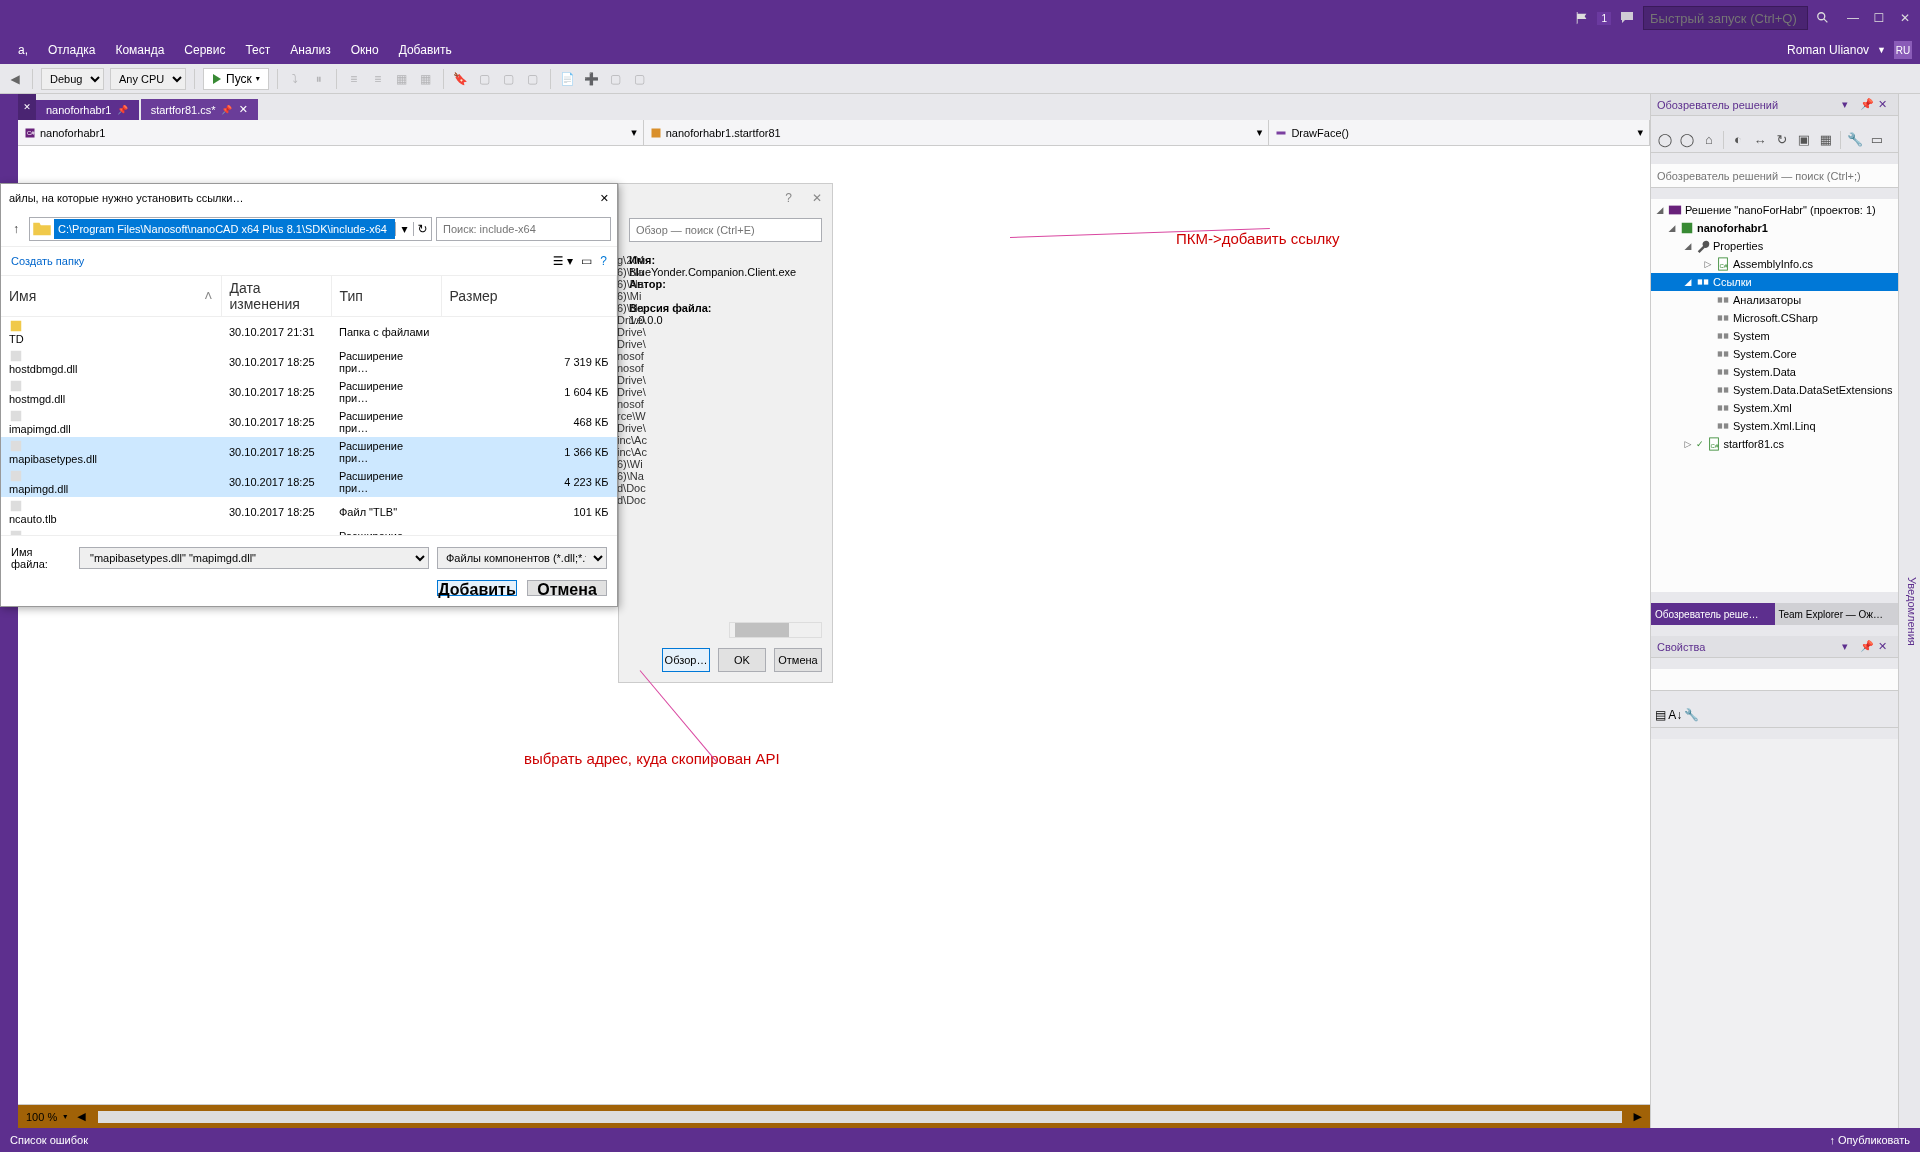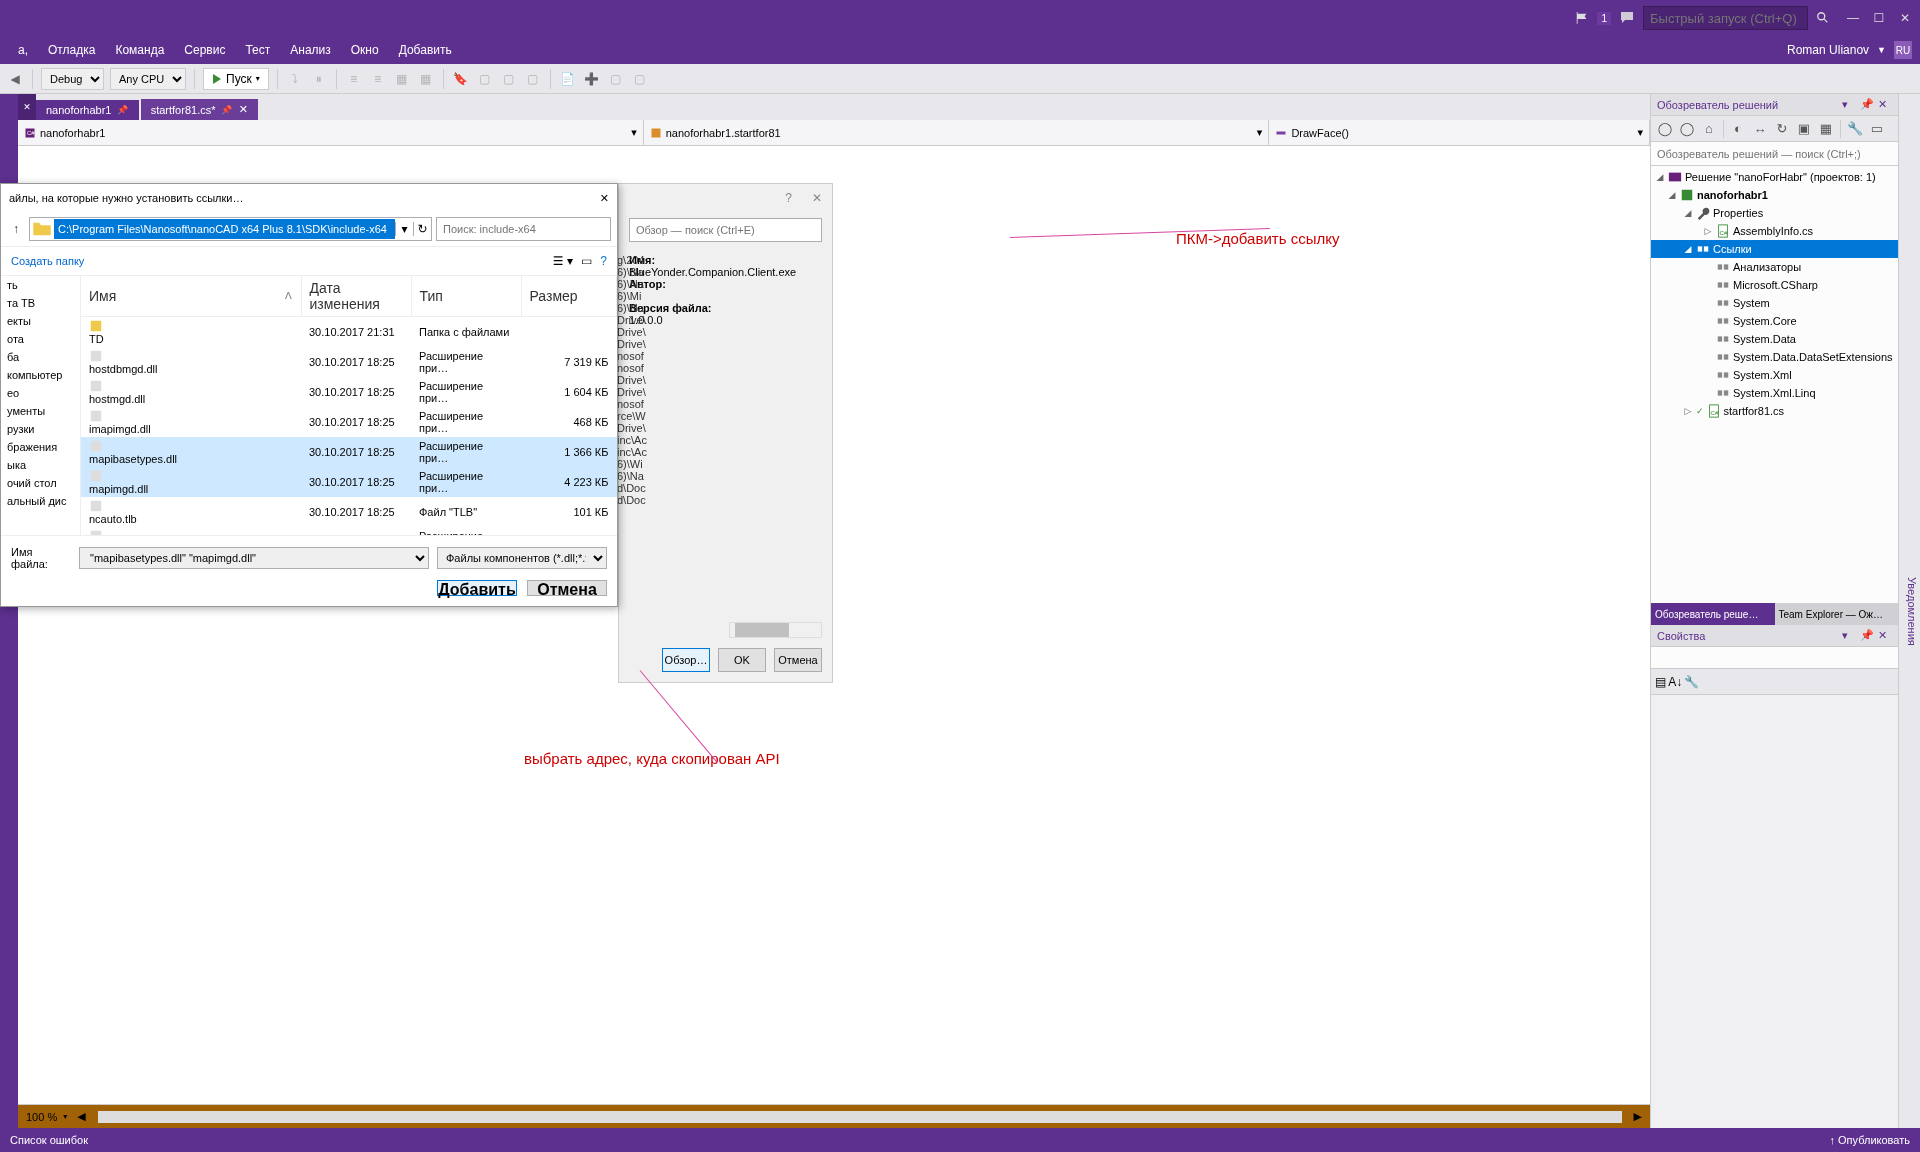--- a/index.html
+++ b/index.html
@@ -41,21 +41,21 @@
 .nav-dd { flex:1; border-right:1px solid #ccc; display:flex; align-items:center; padding:0 6px; font-size:11px; gap:4px; }
 .nav-dd .icn { width:12px; height:12px; }
 
 .code { background:#fff; font-family:Consolas,monospace; font-size:12px; padding:4px 0; white-space:pre; color:#000; line-height:16px; }
 .code .ln { display:flex; }
 .code .kw { color:#0000ff; }
 .code .gutter { width:60px; text-align:right; padding-right:12px; color:#2b91af; }
 
 .zoom-bar { height:24px; background:#a16207; border-top:1px solid #ccc; display:flex; align-items:center; padding:0 8px; font-size:11px; gap:6px; }
 
-.right-panels { width:248px; background:#e8e8ec; display:flex; flex-direction:column; border-left:1px solid #ccc; }
+.right-panels { width:248px; background:#e8e8ec; display:flex; flex-direction:column; border-left:1px solid #ccc;gap:11px; }
 .panel-header { background:#e0e0e4; height:22px; display:flex; align-items:center; justify-content:space-between; padding:0 6px; font-size:11px; border-bottom:1px solid #ccc; color:#5d2f8e; font-weight:500;}
 .panel-header .hdr-btns { display:flex; gap:4px; }
 .panel-header .hdr-btn { width:14px; height:14px; color:#5d2f8e; cursor:pointer; }
 .panel-toolbar { height:26px; background:#e8e8ec; display:flex; align-items:center; padding:0 4px; gap:2px; border-bottom:1px solid #ccc;}
 .panel-toolbar .ptb-icon { width:20px; height:20px; color:#555; display:inline-flex; align-items:center; justify-content:center; font-size:13px;}
 .panel-search { height:24px; border:none; border-bottom:1px solid #ccc; padding:0 6px; width:100%; font-size:11px; color:#888; background:#fcfcfc; }
 .tree { background:#fcfcfc; flex:1; font-size:11px; padding:2px 0; overflow:hidden; }
 .tree-item { display:flex; align-items:center; height:18px; padding:0 4px; gap:3px; }
 .tree-item.selected { background:#0078d7; color:#fff; }
 .tree-item .expander { width:10px; text-align:center; color:#666; font-size:9px; }
@@ -480,35 +480,20 @@
   </div>
   <div class="fd-tools">
     <span class="new-folder">Создать папку</span>
     <div class="tool-icns">
       <span>☰ ▾</span>
       <span>▭</span>
       <span style="color:#0078d7">?</span>
     </div>
   </div>
   <div class="fd-body">
-    <div class="fd-sidebar" id="fd-sidebar">
-        <div class="sb-item">ть</div>
-        <div class="sb-item">та ТВ</div>
-        <div class="sb-item">екты</div>
-        <div class="sb-item">ота</div>
-        <div class="sb-item">ба</div>
-        <div class="sb-item">компьютер</div>
-        <div class="sb-item">ео</div>
-        <div class="sb-item">ументы</div>
-        <div class="sb-item">рузки</div>
-        <div class="sb-item">бражения</div>
-        <div class="sb-item">ыка</div>
-        <div class="sb-item">очий стол</div>
-        <div class="sb-item">альный дис</div>
-      </div>
     <div class="fd-list">
       <table>
         <tbody>
             <tr class="hdr">
           <th style="width:220px"><span>Имя</span> <span style="float:right;color:#888">˄</span></th>
           <th style="width:110px">Дата изменения</th>
           <th style="width:110px">Тип</th>
           <th>Размер</th>
         </tr>
         </tbody>

